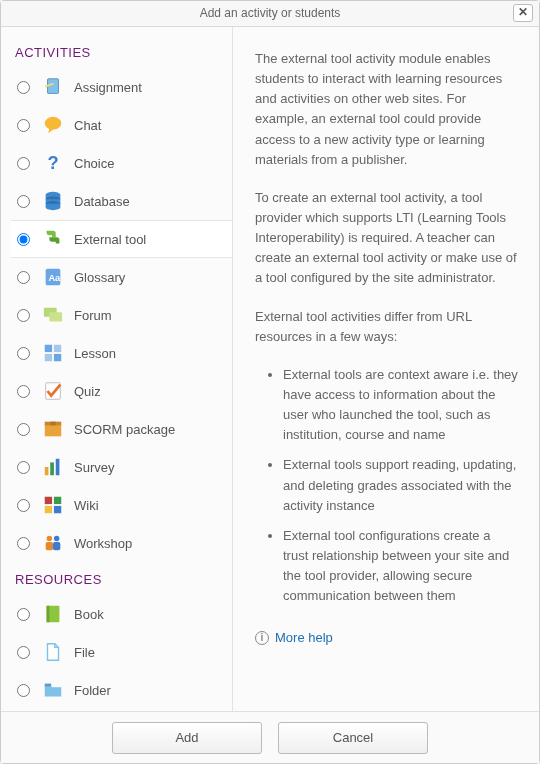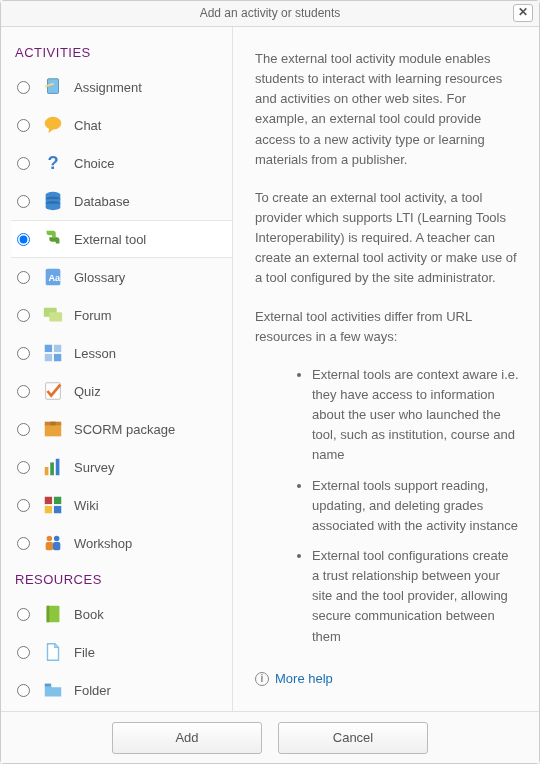--- a/index.html
+++ b/index.html
@@ -109,21 +109,21 @@
     padding: 22px 20px 12px 22px;
     overflow-y: auto;
     line-height: 1.55;
     color: #666;
   }
   .right-pane p { margin-bottom: 18px; }
   .right-pane ul {
     list-style: disc;
     margin: 0 0 18px 28px;
   }
-  .right-pane li { margin-bottom: 10px; margin-left: 29px; }
+  .right-pane li { margin-bottom: 10px; }
   .more-help {
     display: inline-flex;
     align-items: center;
     color: #1f6fb2;
     cursor: pointer;
     gap: 6px;
     margin-top: 4px;
   }
   .more-help .info-icon {
     width: 14px; height: 14px;

